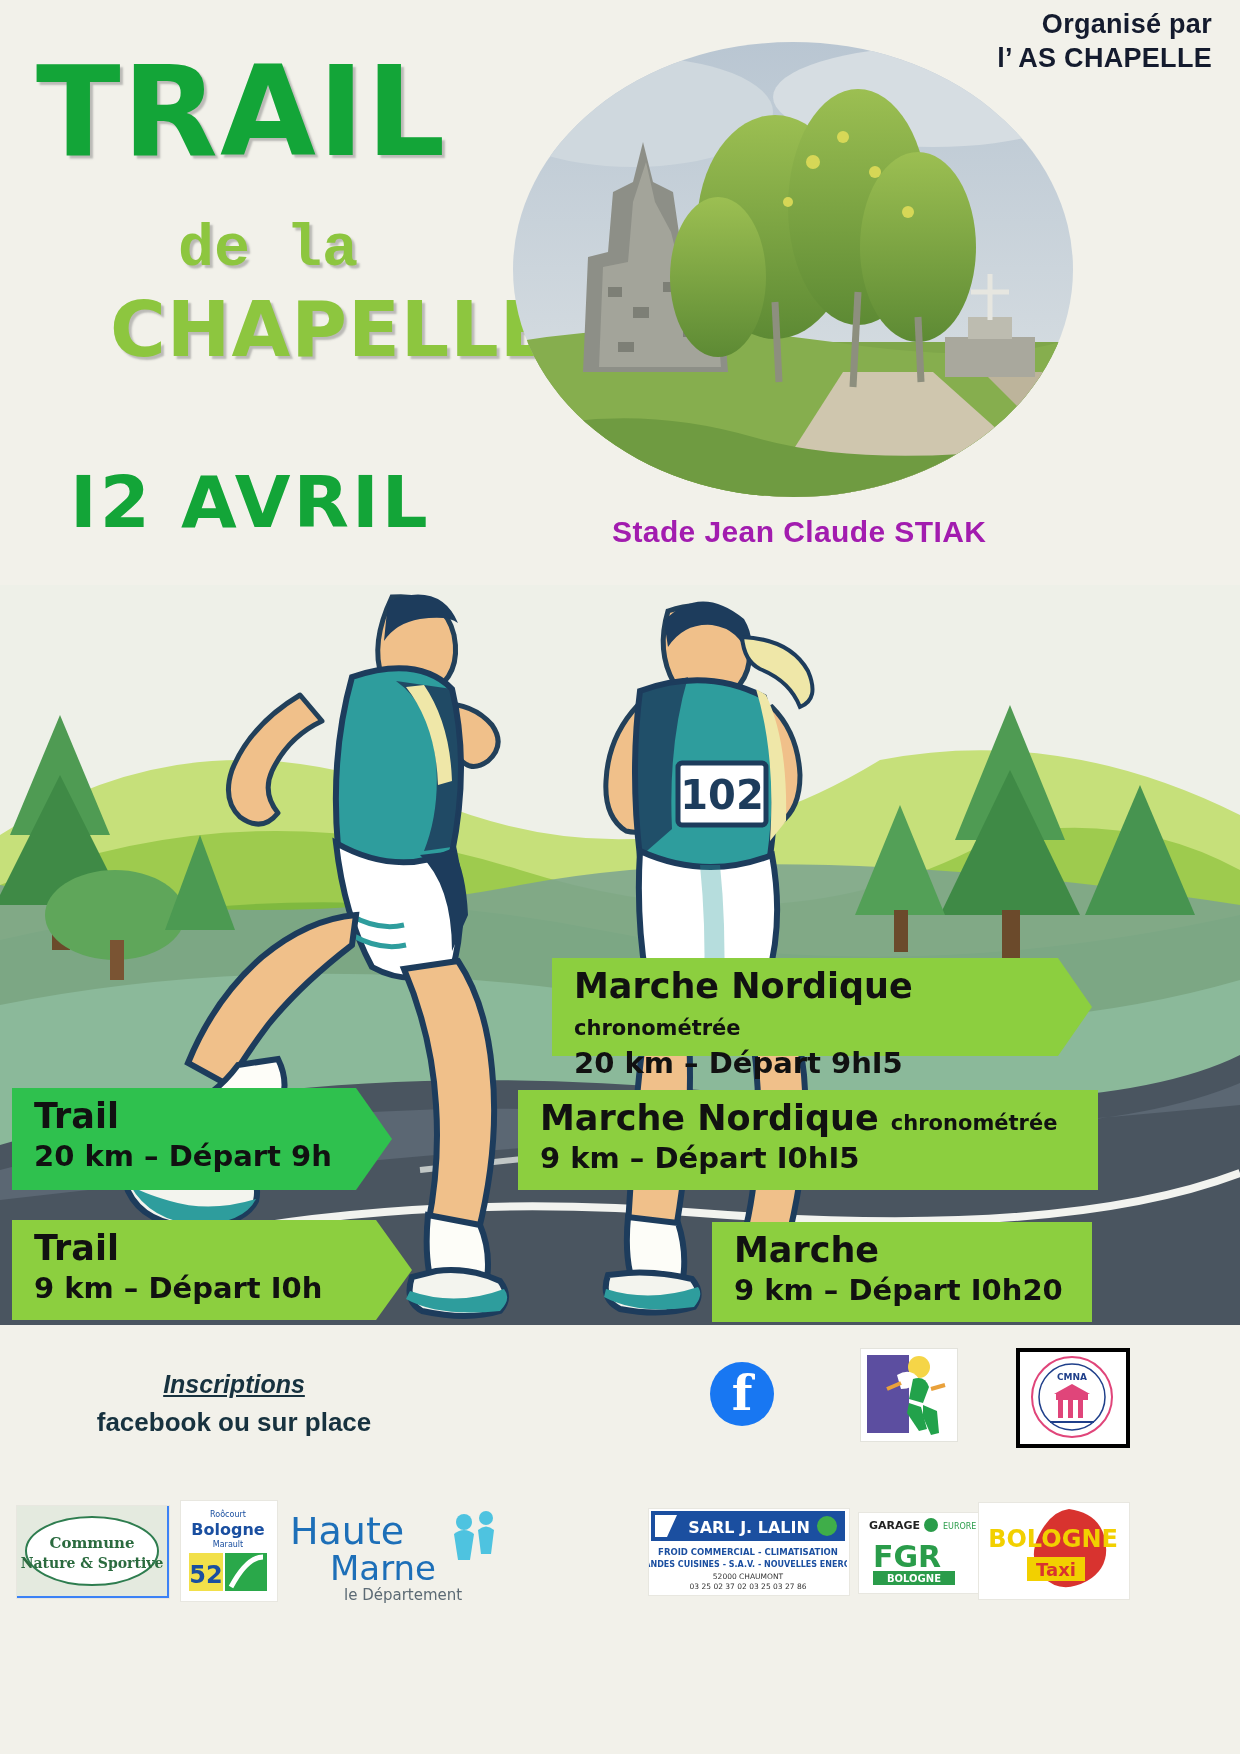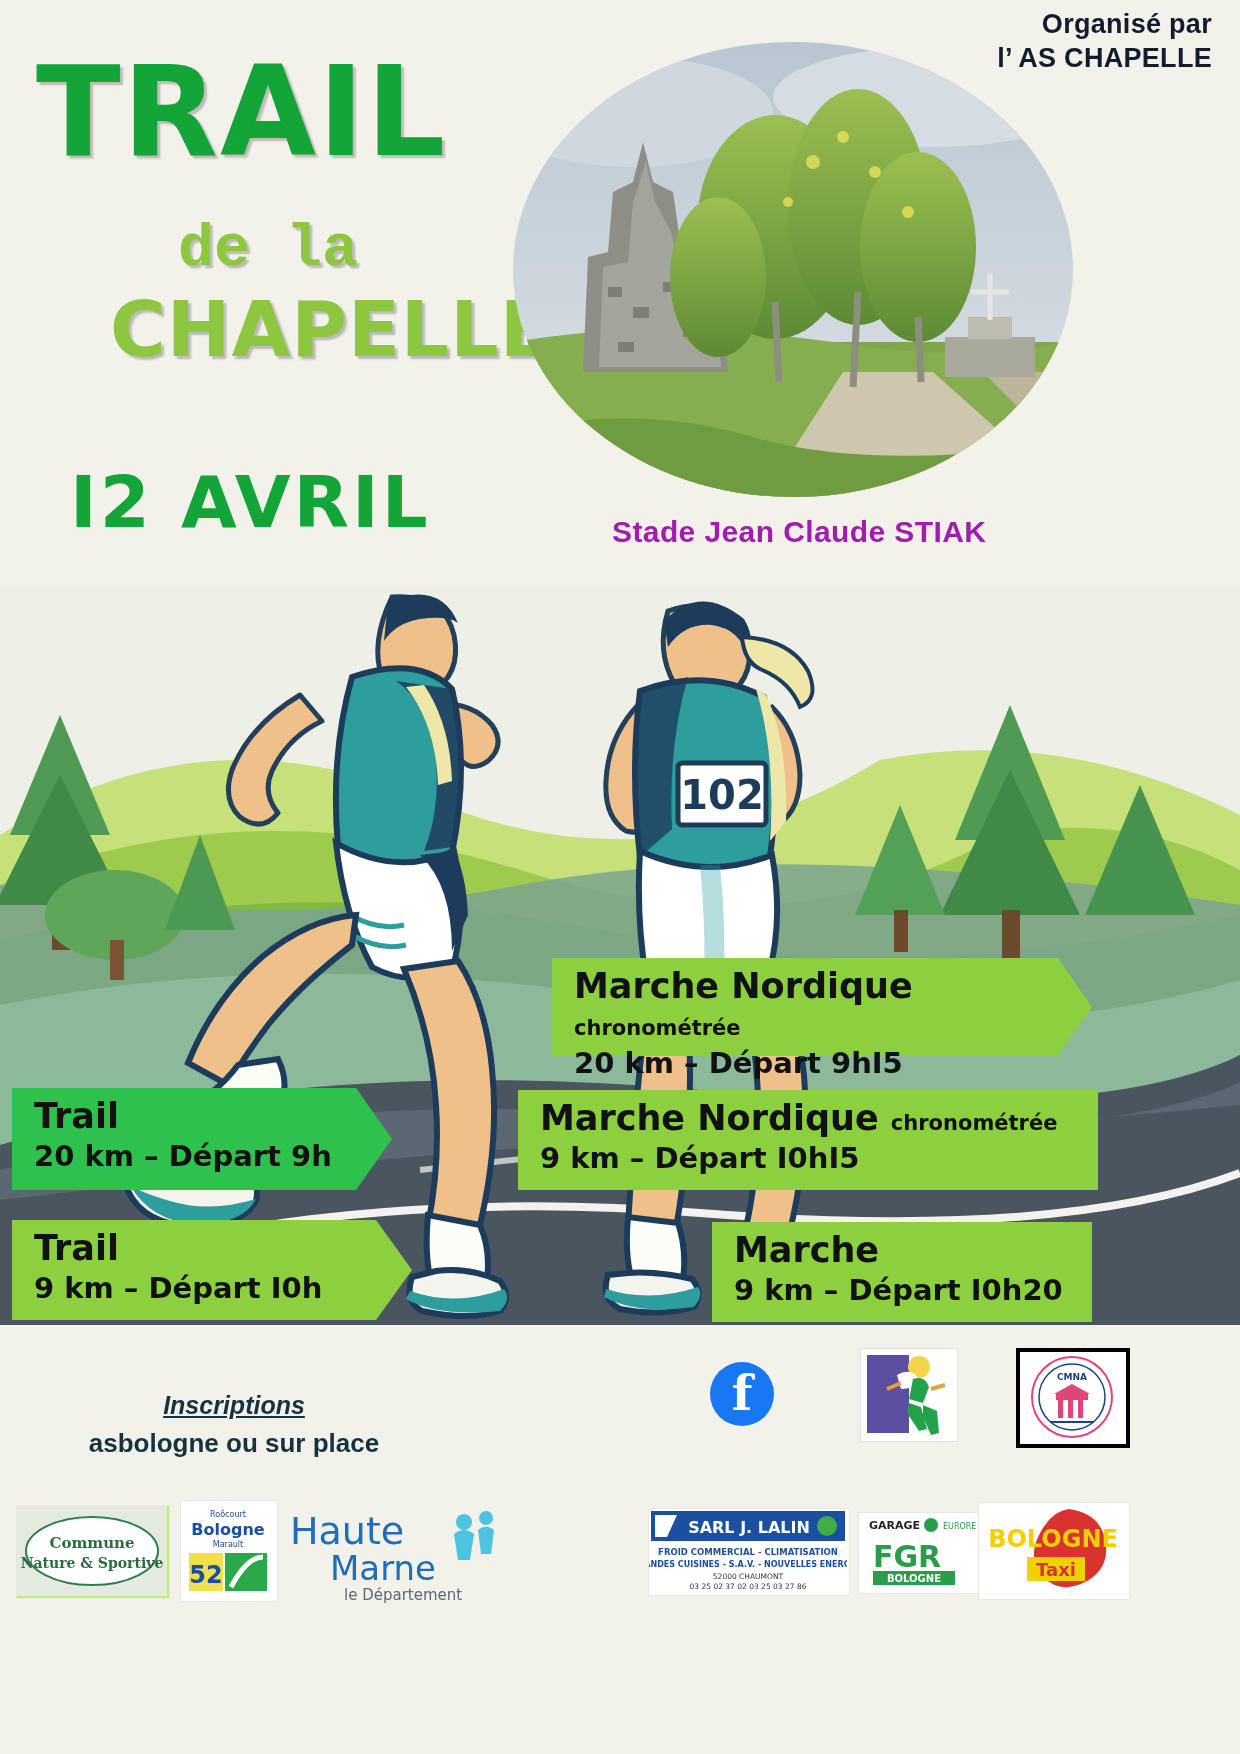--- a/index.html
+++ b/index.html
@@ -82,21 +82,21 @@
   .b-mn9 .bg{background:#8ccf3f;position:absolute;left:0;top:0;right:0;bottom:0;}
 
   .b-trail9{left:12px;top:1220px;width:400px;height:100px;}
   .b-trail9 .bg{background:#8ccf3f;position:absolute;left:0;top:0;right:36px;bottom:0;}
   .b-trail9 .tip{position:absolute;right:0;top:0;width:0;height:0;border-top:50px solid transparent;border-bottom:50px solid transparent;border-left:36px solid #8ccf3f;}
 
   .b-marche9{left:712px;top:1222px;width:380px;height:100px;}
   .b-marche9 .bg{background:#8ccf3f;position:absolute;left:0;top:0;right:0;bottom:0;}
 
   
-  .info{position:absolute;top:1370px;left:0;width:988px;height:90px;margin-top:21px;}
+  .info{position:absolute;top:1370px;left:0;width:988px;height:90px;}
   .info-col{position:absolute;text-align:center;color:#17323f;}
   .info-col .head{font-size:25px;font-weight:bold;font-style:italic;text-decoration:underline;}
   .info-col .sub{font-size:26px;font-weight:bold;margin-top:8px;}
   .col-insc{left:24px;top:0;width:420px;}
   .col-rens{left:370px;top:0;width:420px;}
 
   .fb{
     position:absolute;left:710px;top:1362px;width:64px;height:64px;border-radius:50%;
     background:#1877f2;color:#fff;font-size:48px;font-weight:bold;
     font-family:"DejaVu Serif", serif;text-align:center;line-height:62px;
@@ -104,21 +104,21 @@
   .logo-run{
     position:absolute;left:860px;top:1348px;width:96px;height:92px;background:#fff;border:1px solid #e3e3dc;
   }
   .logo-cmna{
     position:absolute;left:1016px;top:1348px;width:106px;height:92px;background:#fff;border:4px solid #000000;
   }
 
   
   .sponsors{position:absolute;left:0;top:1500px;width:1240px;height:254px;}
   .sp{position:absolute;background:#fff;border:1px solid #e8e7e0;}
-  .sp-commune{left:16px;top:5px;width:152px;height:92px;background:#bef264;}
+  .sp-commune{left:16px;top:5px;width:152px;height:92px;background:#3b82f6;}
   .sp-bologne{left:180px;top:0px;width:96px;height:100px;}
   .sp-hm{left:286px;top:0px;width:228px;height:108px;background:transparent;border:none;}
   .sp-lalin{left:648px;top:8px;width:200px;height:86px;background:#fff;}
   .sp-fgr{left:858px;top:12px;width:120px;height:80px;background:#fff;}
   .sp-taxi{left:978px;top:2px;width:150px;height:96px;background:#fff;}
 </style>
 </head>
 <body>
 
 <div class="poster">
@@ -348,21 +348,21 @@
     <div class="bg shape-right"></div>
     <div class="inner center">
       <div class="l1">Marche</div>
       <div class="l2">9 km – Départ I0h20</div>
     </div>
   </div>
 
   <div class="info">
     <div class="info-col col-insc">
       <div class="head">Inscriptions</div>
-      <div class="sub">asbologne ou sur place</div>
+      <div class="sub">facebook ou sur place</div>
     </div>
   </div>
 
   <div class="fb">f</div>
 
   <div class="logo-run">
     <svg width="94" height="90" viewBox="0 0 94 90">
       <rect width="94" height="90" fill="#fff"></rect>
       <path d="M6 6 L48 6 L48 84 L6 84 Z" fill="#3f2f8f" opacity=".85"></path>
       <circle cx="58" cy="18" r="11" fill="#f5d547"></circle>

